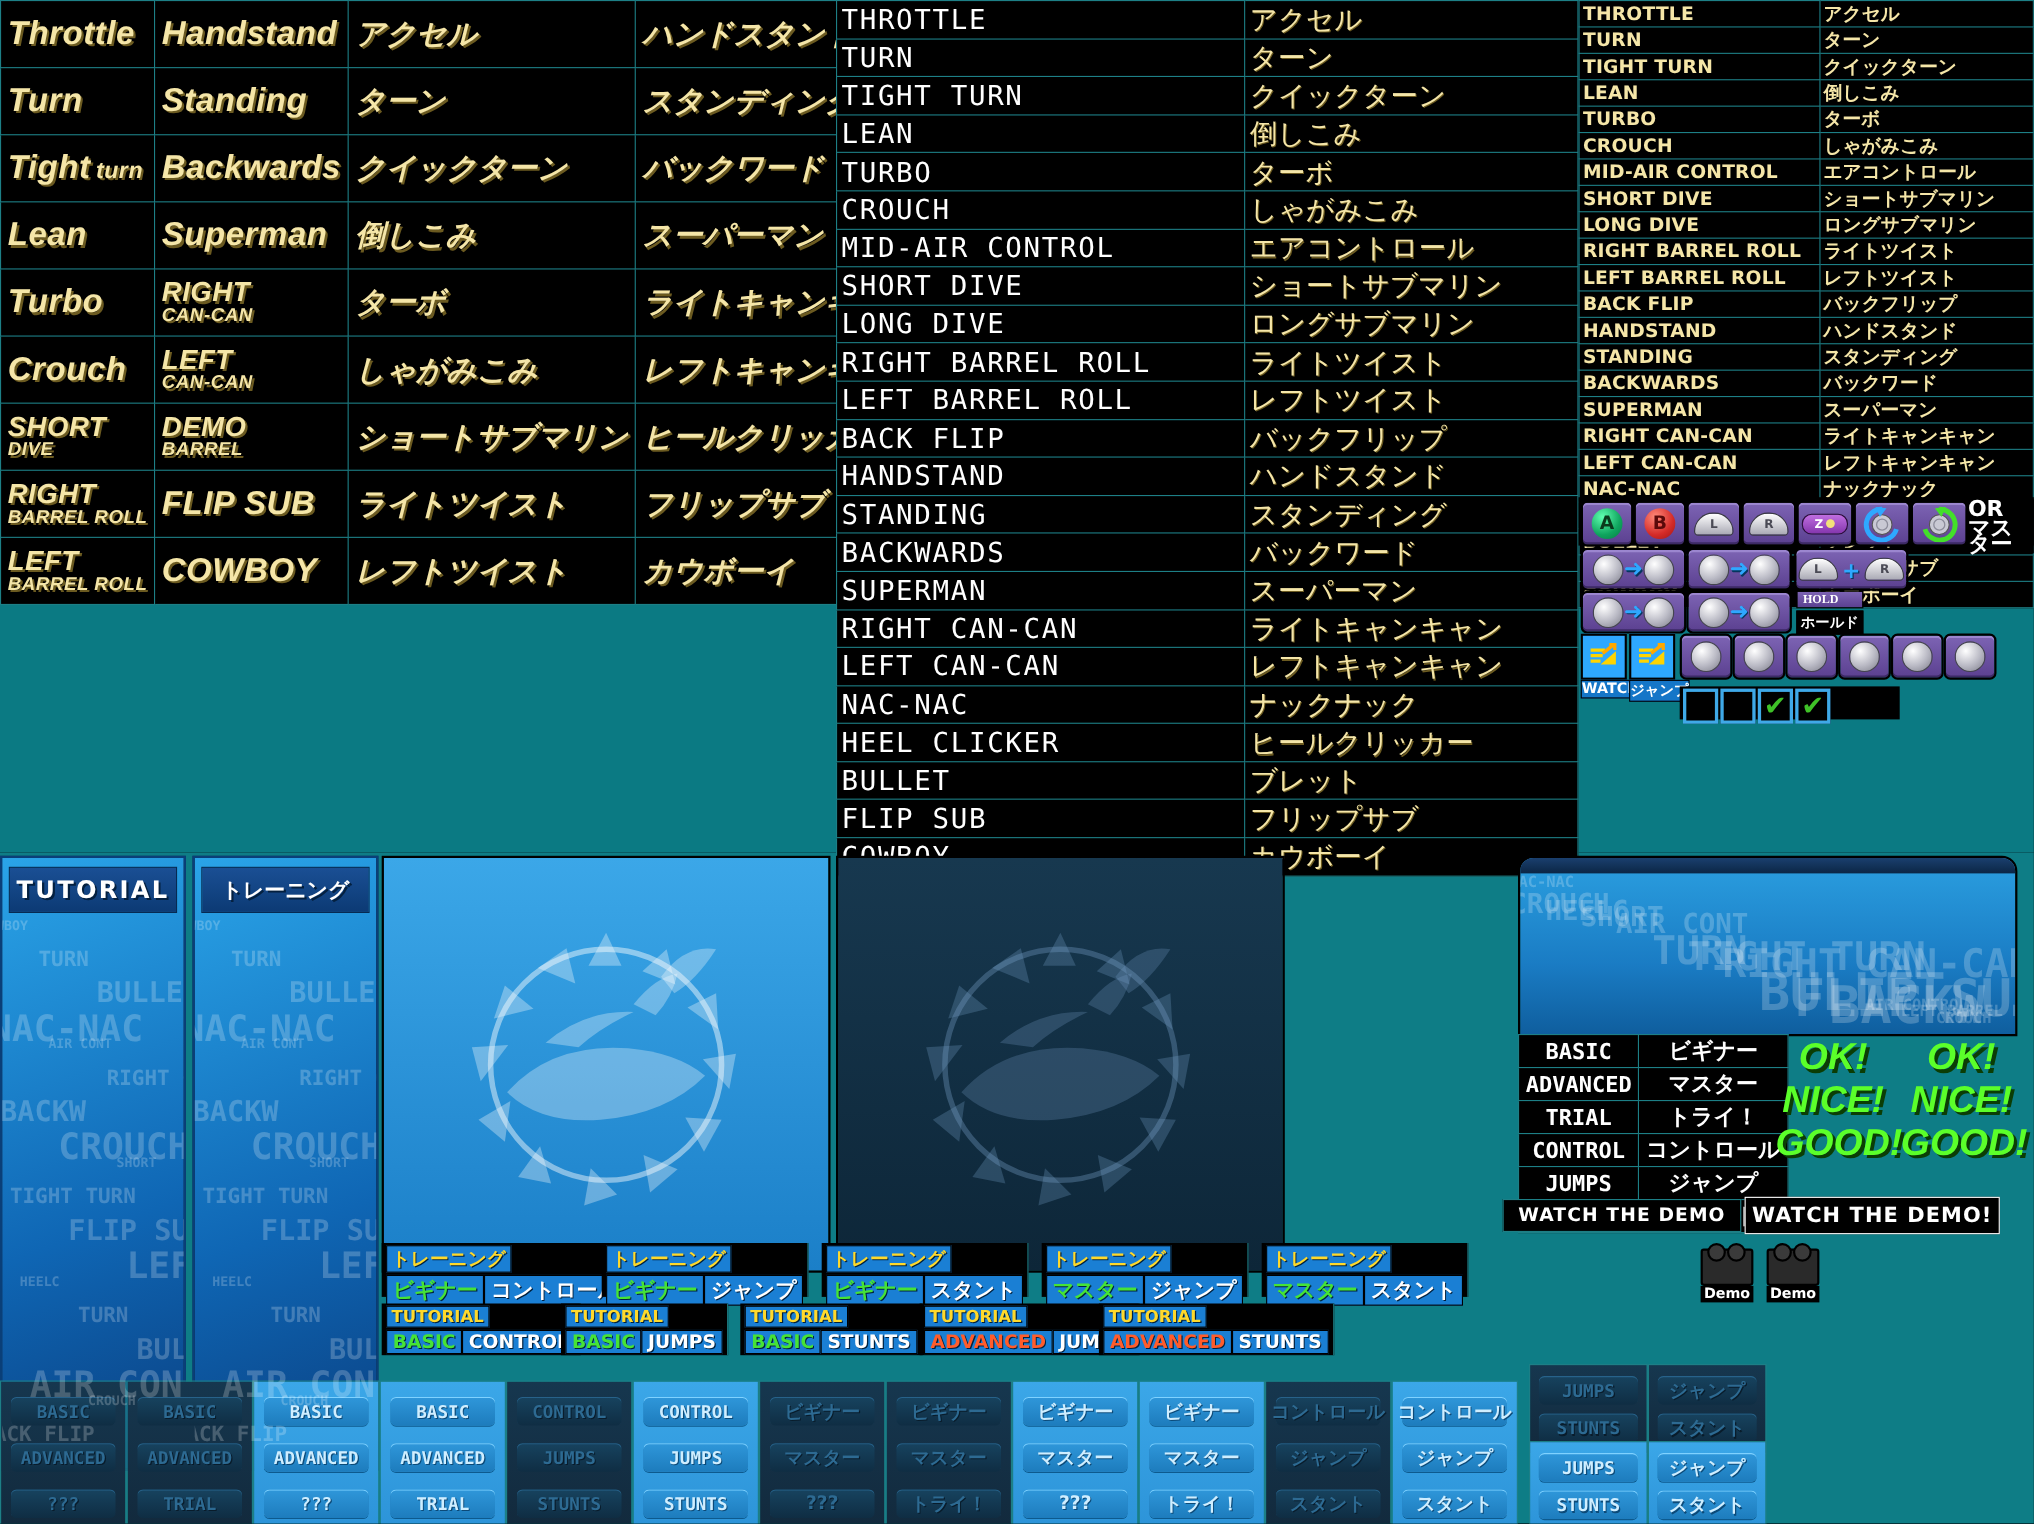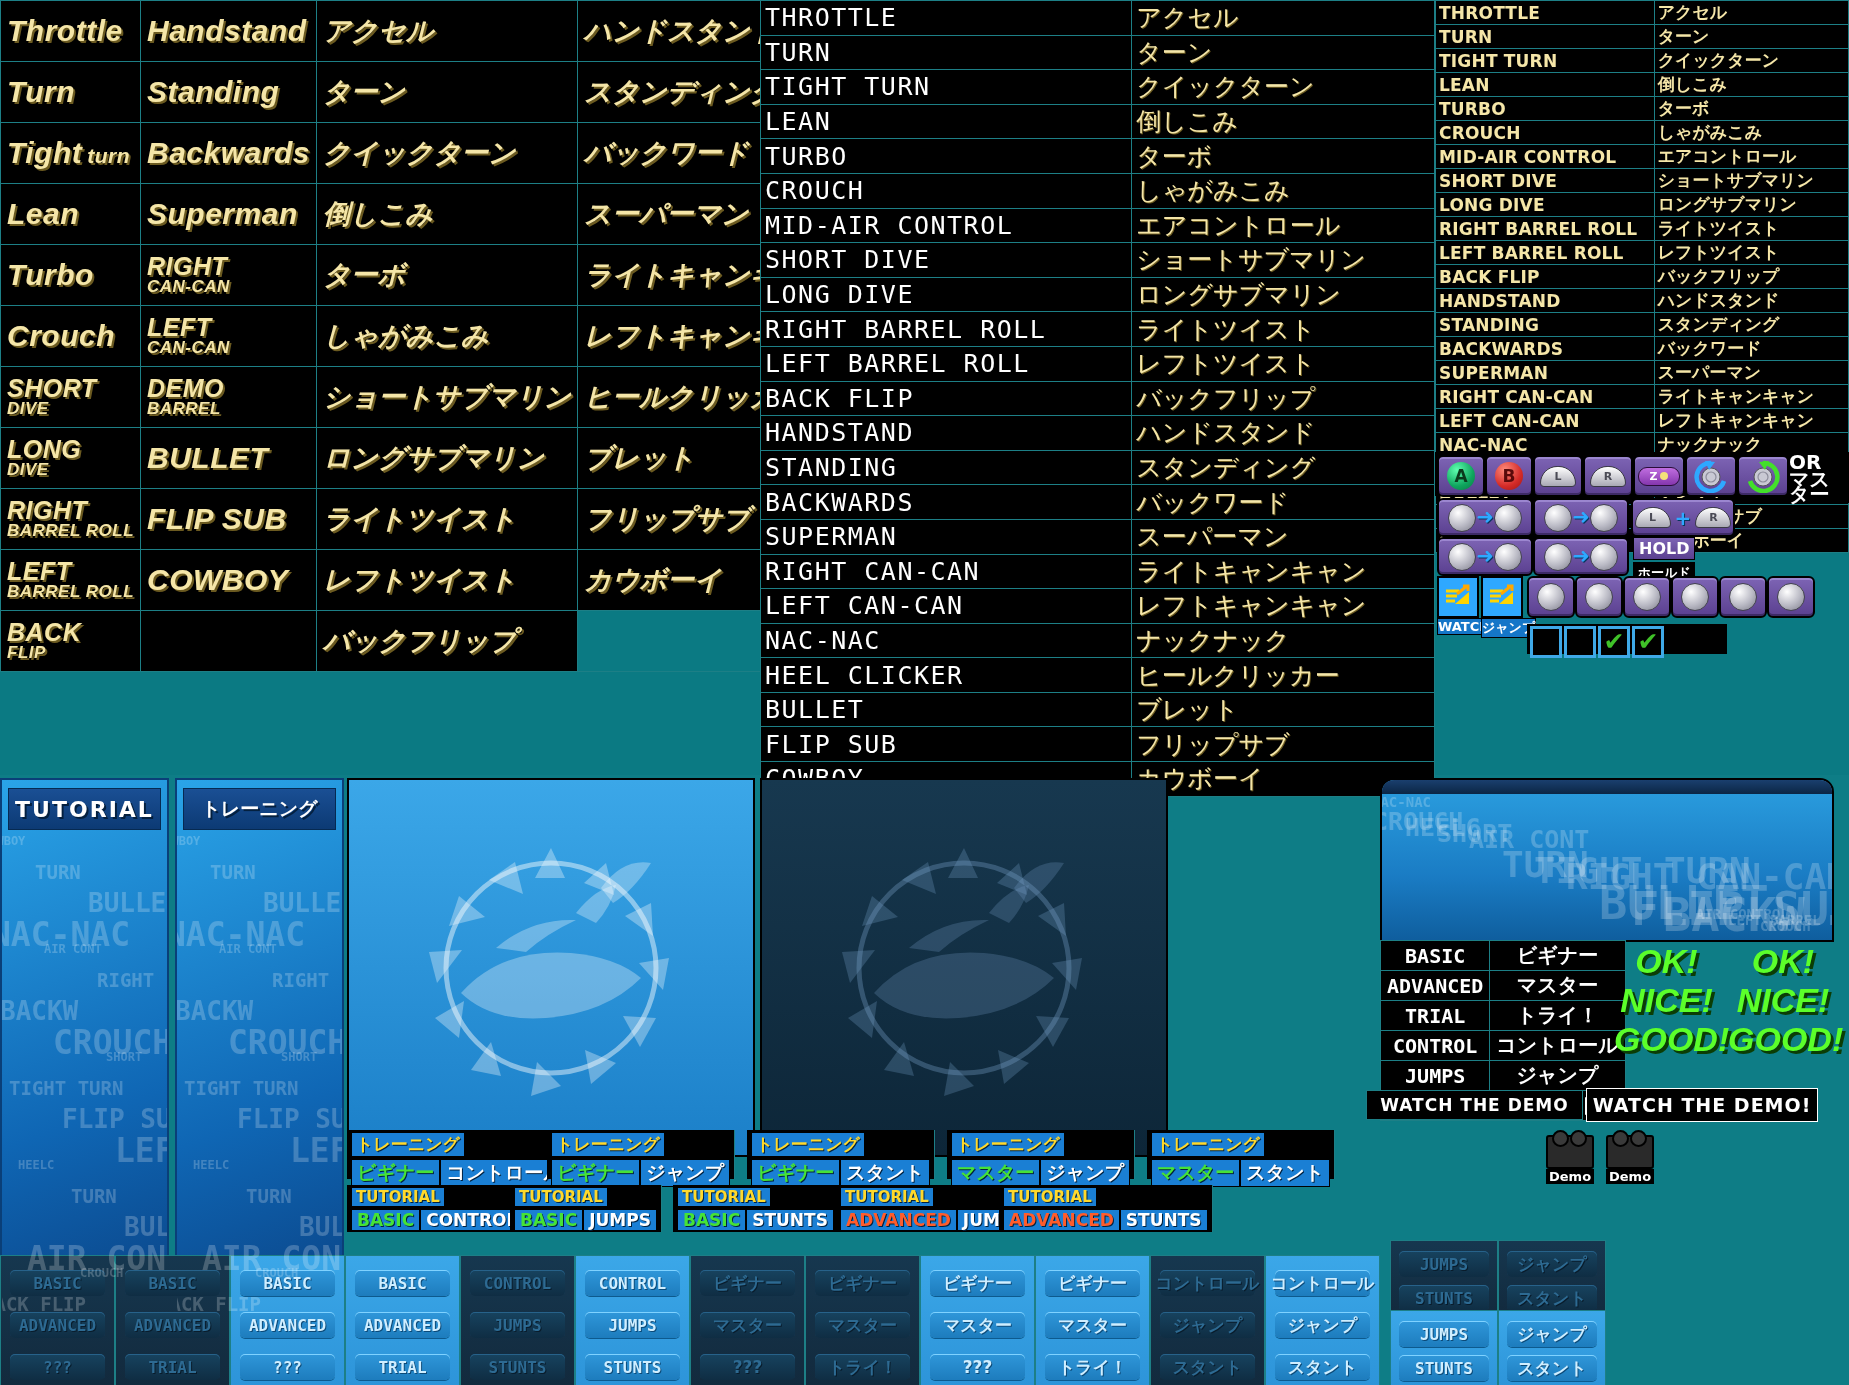--- a/index.html
+++ b/index.html
@@ -61,21 +61,21 @@
         text-shadow:1px 1px 0 #06365e;}
   .zpill{width:40px;height:17px;border-radius:9px;
         background:linear-gradient(#c06ee0,#8436ad);border:1.5px solid #2a0d3a;
         color:#fff;font-size:11px;font-weight:bold;display:flex;
         align-items:center;justify-content:center;gap:3px;}
   .ortxt{background:#000;color:#fff;font-weight:bold;font-size:20px;
         line-height:15px;padding:1px 2px;font-family:"DejaVu Sans",sans-serif;}
   .holdlbl{background:#000;color:#fff;font-weight:bold;font-size:13px;
         padding:1px 3px;border:1px solid #000;text-align:center;}
   .holdchip{background:linear-gradient(#7d64b4,#5b4090);border:1.5px solid #000;
-        color:#fff;font-size:16px;font-weight:bold;padding:1px 5px;}
+        color:#fff;font-size:11px;font-weight:bold;padding:1px 5px;font-family:Liberation Serif, serif;}
   .jumpicon{width:38px;height:38px;background:#2ea8ff;border:2px solid #000;
         display:flex;align-items:center;justify-content:center;}
   .jumplbl{background:#1576c8;color:#fff;font-weight:bold;font-size:13px;
         text-align:center;border:1px solid #000;}
   .chk{width:26px;height:26px;background:#000;border:3px solid #3fa9e8;
         display:flex;align-items:center;justify-content:center;}
   .chk span{color:#3fc128;font-size:25px;font-weight:bold;line-height:20px;}
 
   
   .panelbox{background:#0a2d55;border:2px solid #0a3f78;overflow:hidden;position:absolute;}
@@ -197,53 +197,35 @@
         </td>
         <td class="c2 it">
           <span class="two big" style="font-size:25px">DEMO</span>
           <span class="two sm" style="font-size:17px">BARREL</span>
         </td>
         <td class="c3 jp1">ショートサブマリン</td>
         <td class="c4 jp1">ヒールクリッカー</td>
       </tr>
       <tr>
         <td class="c1 it">
-          <span class="two big" style="font-size:25px">LONG</span>
-          <span class="two sm" style="font-size:17px">DIVE</span>
-        </td>
-        <td class="c2 it"><span class="big">BULLET</span></td>
-        <td class="c3 jp1">ロングサブマリン</td>
-        <td class="c4 jp1">ブレット</td>
-      </tr>
-      <tr>
-        <td class="c1 it">
           <span class="two big" style="font-size:25px">RIGHT</span>
           <span class="two sm" style="font-size:17px">BARREL ROLL</span>
         </td>
         <td class="c2 it"><span class="big">FLIP SUB</span></td>
         <td class="c3 jp1">ライトツイスト</td>
         <td class="c4 jp1">フリップサブ</td>
       </tr>
       <tr>
         <td class="c1 it">
           <span class="two big" style="font-size:25px">LEFT</span>
           <span class="two sm" style="font-size:17px">BARREL ROLL</span>
         </td>
         <td class="c2 it"><span class="big">COWBOY</span></td>
         <td class="c3 jp1">レフトツイスト</td>
         <td class="c4 jp1">カウボーイ</td>
-      </tr>
-      <tr>
-        <td class="c1 it">
-          <span class="two big" style="font-size:25px">BACK</span>
-          <span class="two sm" style="font-size:17px">FLIP</span>
-        </td>
-        <td class="c2 it" style="background: rgb(0, 0, 0);"></td>
-        <td class="c3 jp1">バックフリップ</td>
-        <td class="c4 jp1" style="background: rgb(11, 122, 131);"></td>
       </tr>
     </tbody>
 </table>
 
 <table class="abs" id="tbl2">
   <tbody id="tbl2-body">
       <tr>
         <td class="m2e">THROTTLE</td>
         <td class="m2j">アクセル</td>
       </tr>

